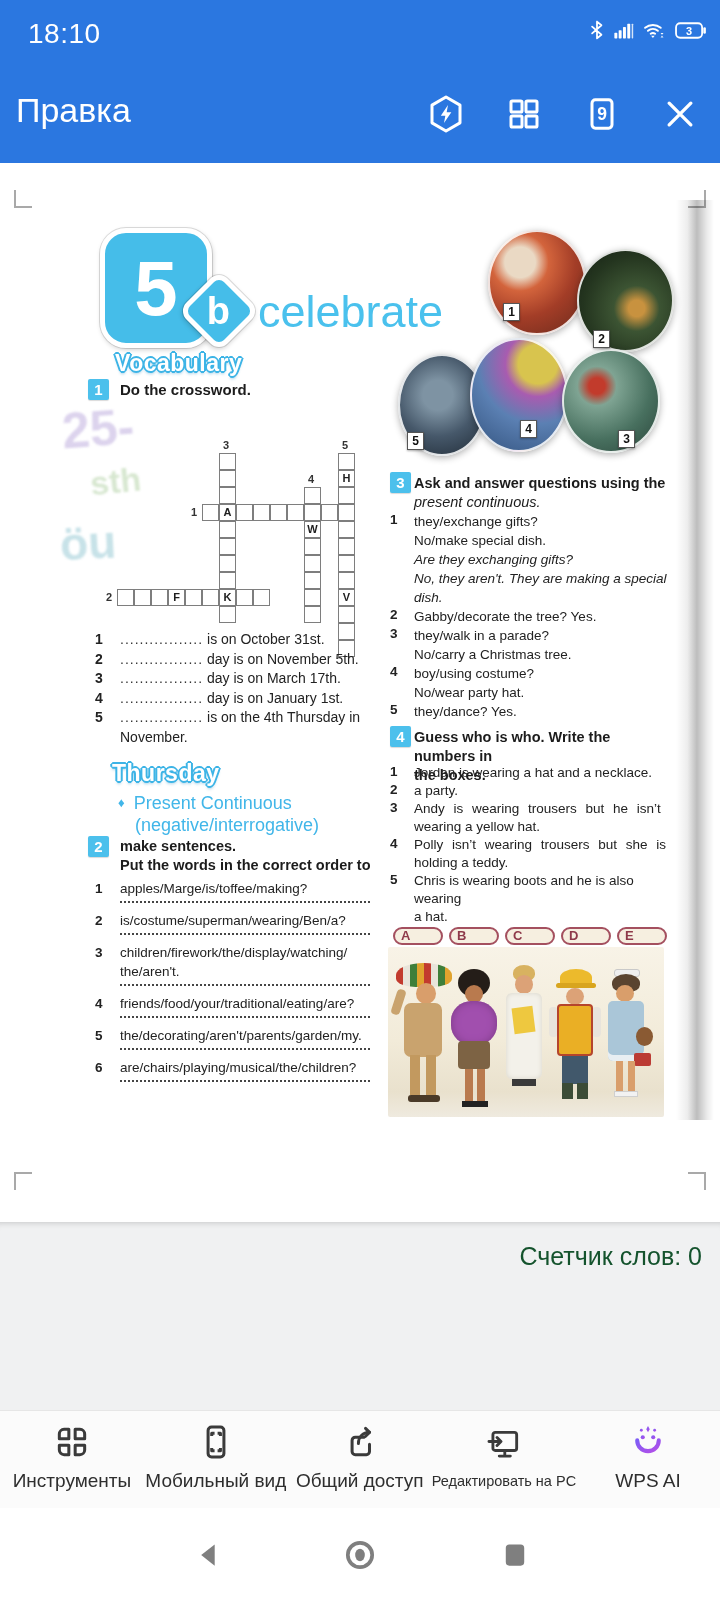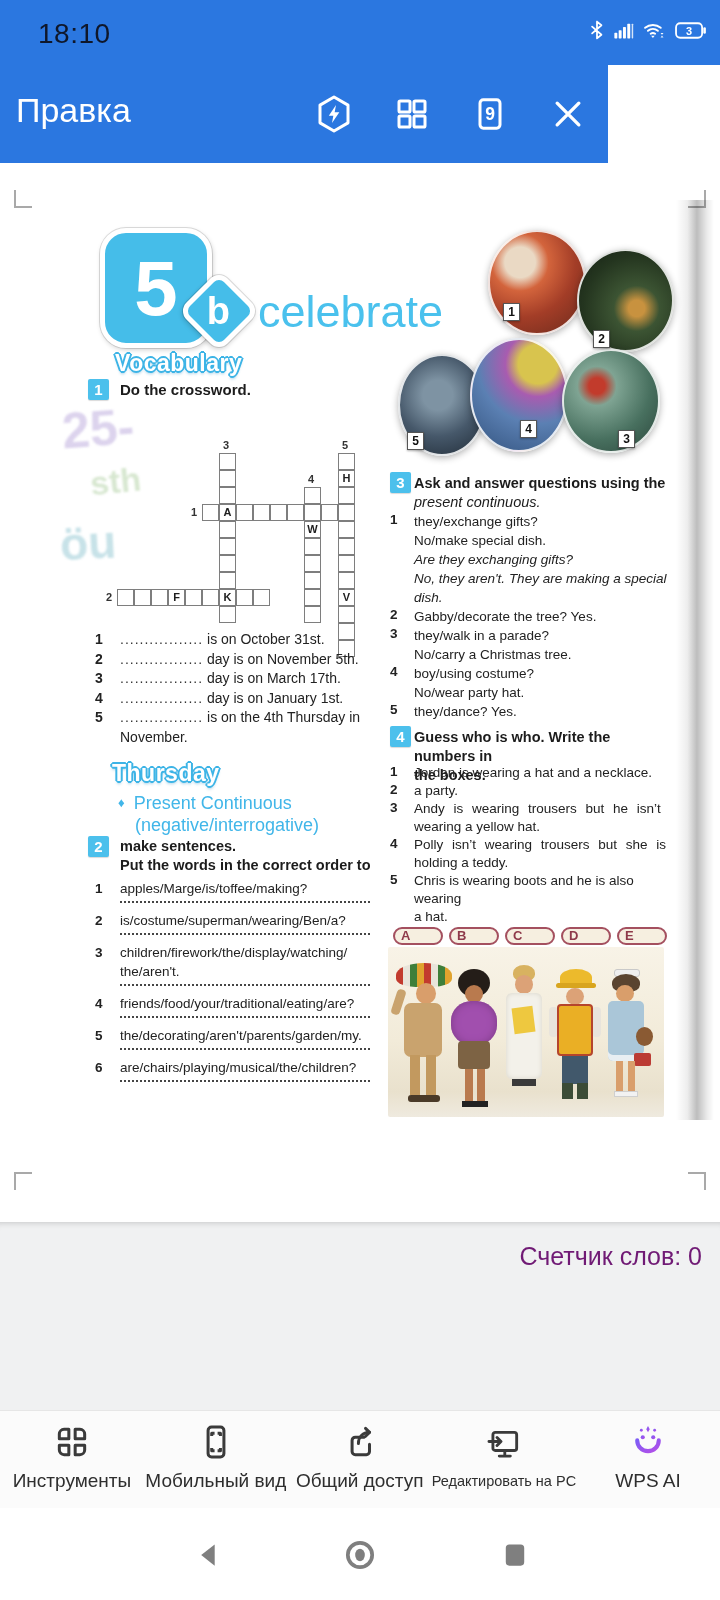--- a/index.html
+++ b/index.html
@@ -1,23 +1,23 @@
 <!DOCTYPE html>
 <html><head>
 <meta charset="utf-8">
 <style>
   html,body{margin:0;padding:0;background:#555;}
   *{box-sizing:border-box;}
   .screen{position:relative;width:720px;height:1600px;background:#ffffff;overflow:hidden;
           font-family:"Liberation Sans",sans-serif;margin:0 auto;}
   
   .statusbar{position:absolute;left:0;top:0;width:720px;height:65px;background:#2b77e0;}
-  .time{position:absolute;left:28px;top:18px;color:#0f172a;font-size:28px;font-weight:500;letter-spacing:.5px;margin-left:10px;}
+  .time{position:absolute;left:28px;top:18px;color:#ffffff;font-size:28px;font-weight:500;letter-spacing:.5px;}
   .sticons{position:absolute;right:14px;top:16px;display:flex;align-items:center;gap:9px;height:32px;}
-  .appbar{position:absolute;left:0;top:65px;width:608px;height:98px;background:#2b77e0;}
+  .appbar{position:absolute;left:0;top:65px;width:720px;height:98px;background:#2b77e0;}
   .apptitle{position:absolute;left:16px;top:26px;color:#fff;font-size:34px;font-weight:400;}
   .appacts{position:absolute;right:18px;top:0;height:98px;display:flex;align-items:center;gap:34px;}
   .icobtn{width:44px;height:44px;background:none;border:none;padding:2px;display:flex;align-items:center;justify-content:center;}
   .icobtn svg{width:40px;height:40px;}
   
   .cmark{position:absolute;width:18px;height:18px;border:0 solid #a9a9a9;}
   .cm-tl{left:14px;top:190px;border-left-width:2px;border-bottom-width:2px;}
   .cm-tr{left:688px;top:190px;border-right-width:2px;border-bottom-width:2px;}
   .cm-bl{left:14px;top:1172px;border-left-width:2px;border-top-width:2px;}
   .cm-br{left:688px;top:1172px;border-right-width:2px;border-top-width:2px;}
@@ -142,21 +142,21 @@
   .e-head{left:228px;top:38px;width:18px;height:17px;border-radius:50%;background:#d99e6b;}
   .e-dress{left:220px;top:54px;width:36px;height:60px;background:#aac6d8;border-radius:5px;box-shadow:inset 0 -6px 0 #e8eef2;}
   .e-teddy{left:248px;top:80px;width:17px;height:19px;border-radius:50%;background:#8a5a33;}
   .e-bag{left:246px;top:106px;width:17px;height:13px;background:#bb3b34;border-radius:2px;}
   .e-leg1{left:228px;top:114px;width:7px;height:30px;background:#d99e6b;}
   .e-leg2{left:240px;top:114px;width:7px;height:30px;background:#d99e6b;}
   .e-shoes{left:226px;top:144px;width:24px;height:6px;background:#f2f2f2;border:1px solid #cfcfcf;}
   
   .wcpanel{position:absolute;left:0;top:1222px;width:720px;height:188px;background:#f0f1f2;
      box-shadow:inset 0 7px 7px -7px rgba(0,0,0,.22);}
-  .wclabel{position:absolute;right:18px;top:20px;color:#701a75;font-size:25px;}
+  .wclabel{position:absolute;right:18px;top:20px;color:#14532d;font-size:25px;}
   
   .toolbar{position:absolute;left:0;top:1410px;width:720px;height:98px;background:#fbfbfb;border-top:1px solid #e6e6e6;
      display:flex;align-items:stretch;}
   .tbitem{flex:1;display:flex;flex-direction:column;align-items:center;justify-content:center;gap:6px;background:none;border:none;padding:4px 0 8px;}
   .tbitem svg{width:38px;height:38px;}
   .tblabel{font-size:19px;color:#2e2e2e;white-space:nowrap;}
   .tbsmall{font-size:14.5px;}
   
   .navbar{position:absolute;left:0;top:1508px;width:720px;height:92px;background:#ffffff;}
   .navbtn{position:absolute;top:24px;width:46px;height:46px;background:none;border:none;display:flex;align-items:center;justify-content:center;}

